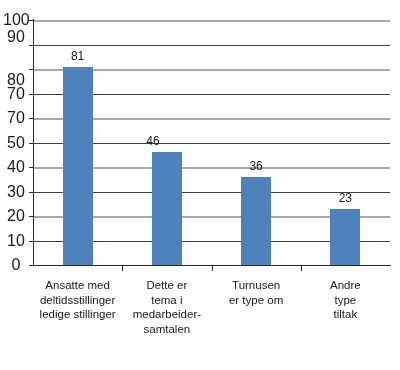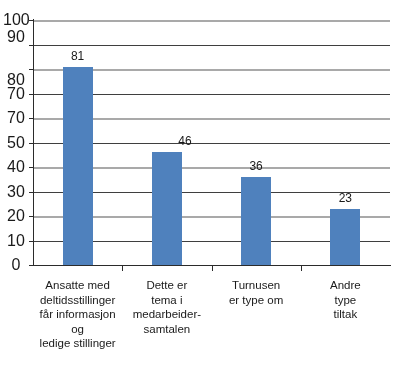--- a/index.html
+++ b/index.html
@@ -148,31 +148,30 @@
       <div class="gridline light" style="top: 0px;"></div>
     </div>
 
   <div class="y-axis-line"></div>
   <div class="x-axis-line"></div>
 
   <div id="bars-layer">
       <div class="bar" style="left: 62.625px; top: 66.55px; height: 198.45px; background: rgb(79, 129, 189);"></div>
       <div class="bar-value" style="left: 47.625px; top: 49.55px;">81</div>
       <div class="bar" style="left: 151.875px; top: 152.3px; height: 112.7px; background: rgb(79, 129, 189);"></div>
-      <div class="bar-value" style="left: 155px; top: 135.3px;">46</div>
+      <div class="bar-value" style="left: 123px; top: 135.3px;">46</div>
       <div class="bar" style="left: 241.125px; top: 176.8px; height: 88.2px; background: rgb(79, 129, 189);"></div>
       <div class="bar-value" style="left: 226.125px; top: 159.8px;">36</div>
       <div class="bar" style="left: 330.375px; top: 208.65px; height: 56.35px; background: rgb(79, 129, 189);"></div>
       <div class="bar-value" style="left: 315.375px; top: 191.65px;">23</div>
     </div>
   <div id="labels-layer">
       <div class="cat-label" style="left: 33px; width: 89.25px;">
         <div>Ansatte med</div>
         <div>deltidsstillinger</div>
-        <div>får informasjon og</div>
         <div>ledige stillinger</div>
       </div>
       <div class="cat-label" style="left: 122.25px; width: 89.25px;">
         <div>Dette er</div>
         <div>tema i</div>
         <div>medarbeider-</div>
         <div>samtalen</div>
       </div>
       <div class="cat-label" style="left: 211.5px; width: 89.25px;">
         <div>Turnusen</div>

